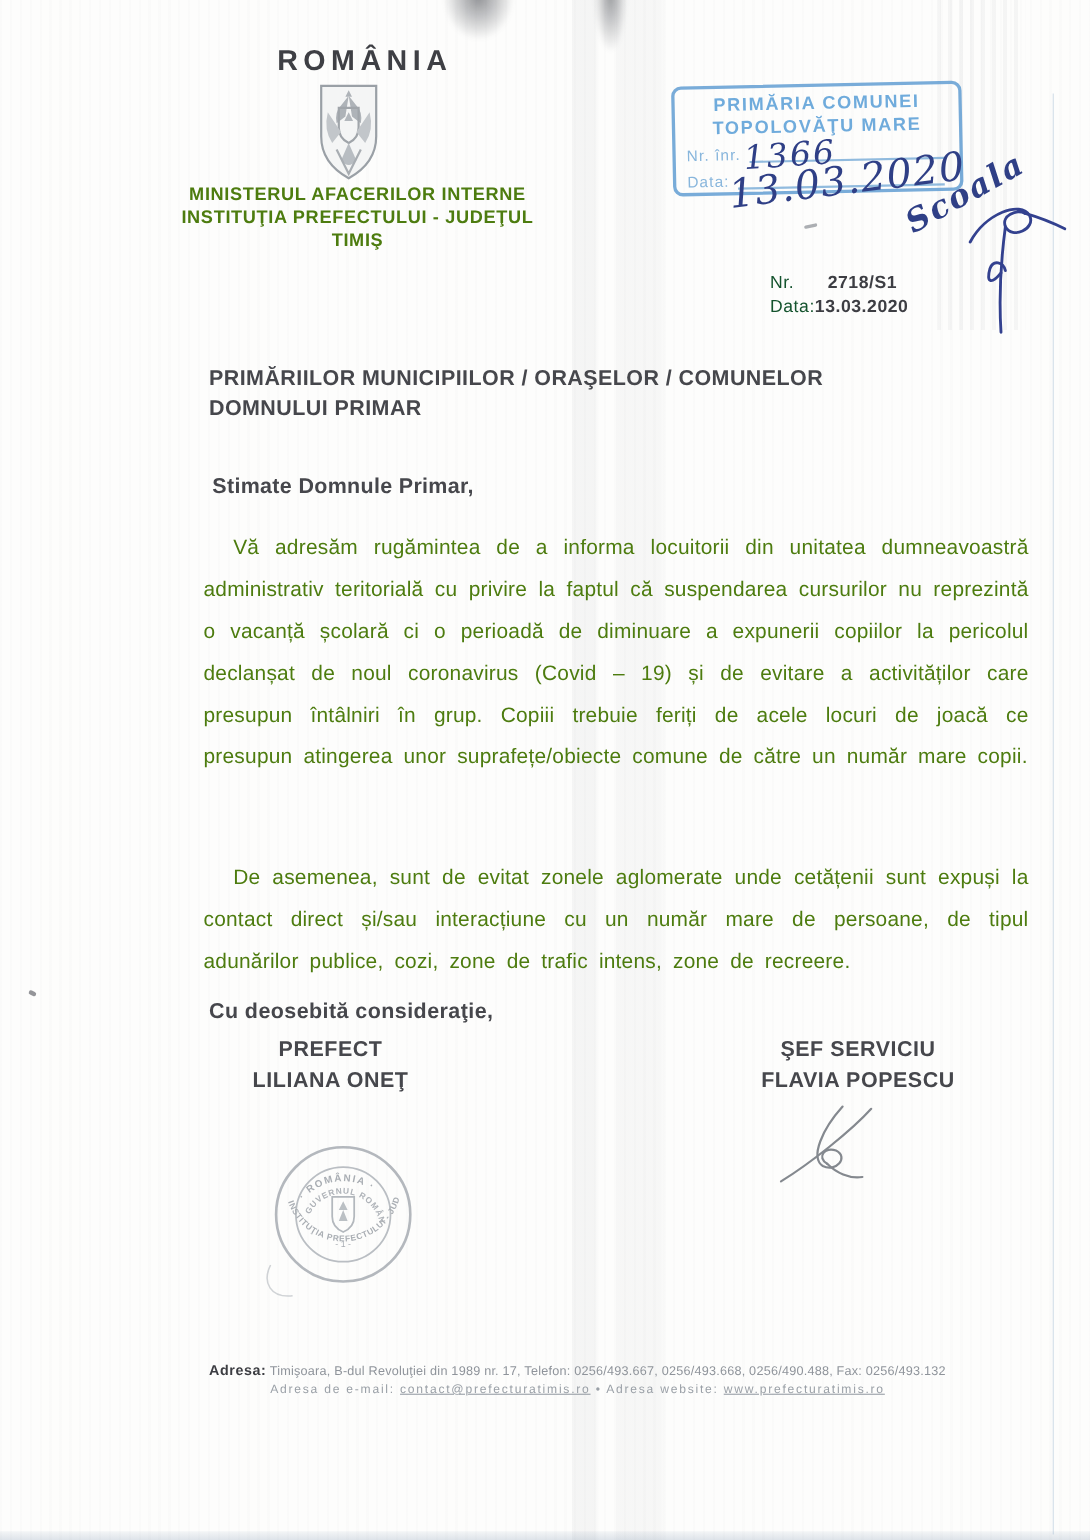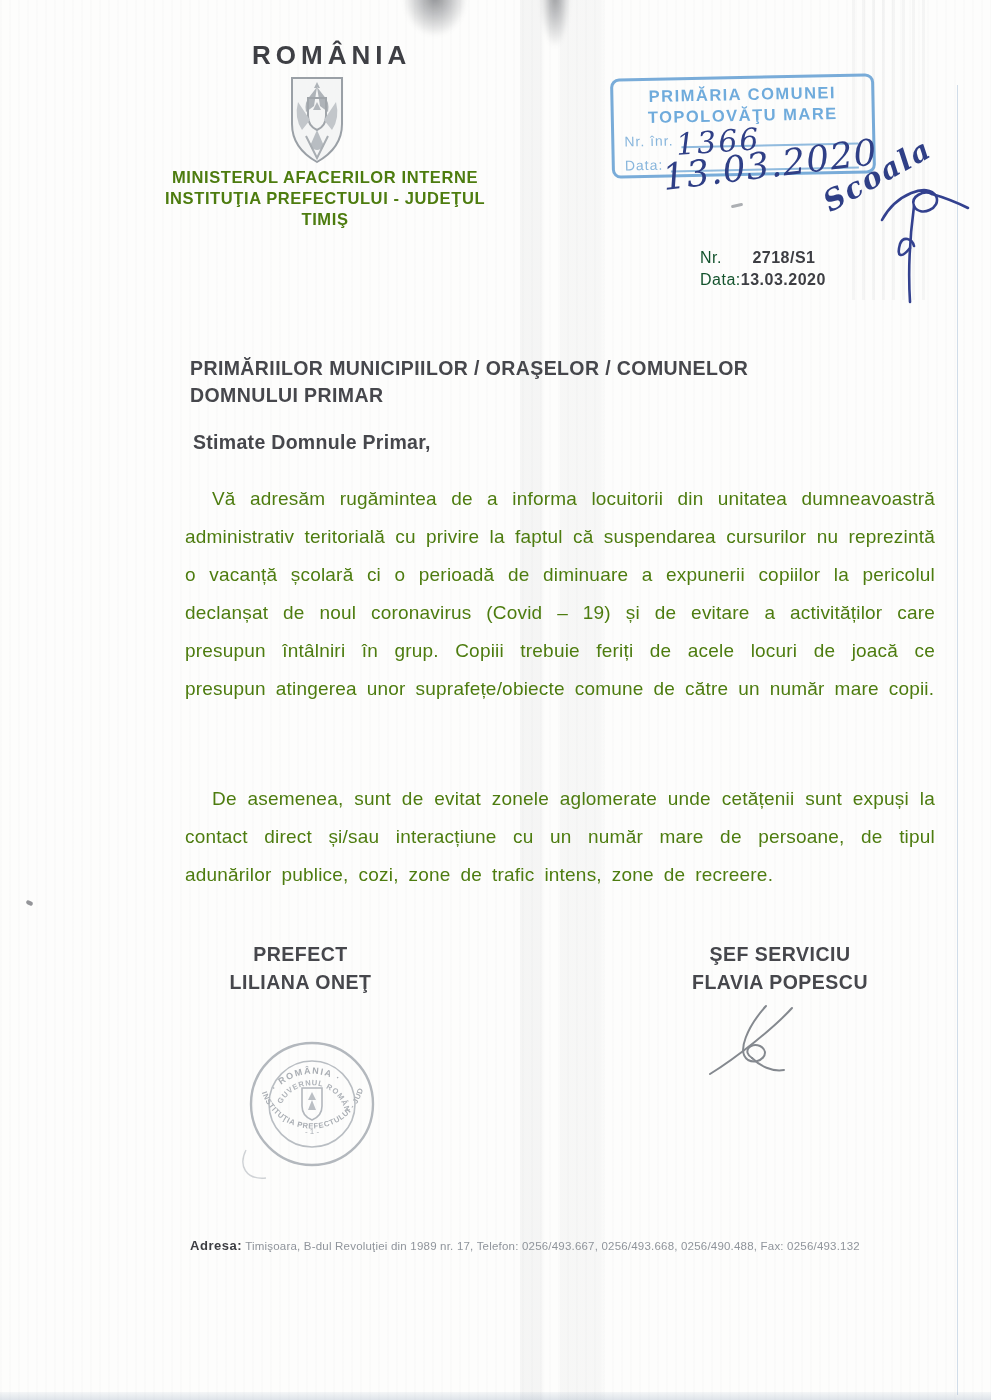--- a/index.html
+++ b/index.html
@@ -63,21 +63,21 @@
 
   
   .ref-block{left:700px;top:247px;font-size:16px;line-height:22px;}
   .ref-label{color:#14532d;letter-spacing:.5px;}
   .ref-value{color:#3d3e43;font-weight:700;letter-spacing:.5px;}
   .ref-row.nr .ref-value{margin-left:26px;}
 
   
   .addressee{
     left:190px;top:331px;width:700px;
-    font-size:19.5px;font-weight:700;letter-spacing:.4px;line-height:27px;color:#46474c;margin-top:24px;
+    font-size:19.5px;font-weight:700;letter-spacing:.4px;line-height:27px;color:#46474c;
   }
   .salutation{left:193px;top:431px;font-size:19.5px;font-weight:700;color:#46474c;letter-spacing:.3px;}
   .para{
     left:185px;width:750px;
     font-size:19px;line-height:38px;color:#4d7c0f;
     text-align:justify;word-spacing:4.5px;text-indent:27px;letter-spacing:.2px;
   }
   .para1{top:480px;}
   .para2{top:780px;}
   .closing{left:190px;top:908px;font-size:19.5px;font-weight:700;color:#46474c;letter-spacing:.4px;}
@@ -181,20 +181,21 @@
   <div class="abs addressee">
     <div>PRIMĂRIILOR MUNICIPIILOR / ORAŞELOR / COMUNELOR</div>
     <div>DOMNULUI PRIMAR</div>
   </div>
 
   <div class="abs salutation">Stimate Domnule Primar,</div>
 
   <div class="abs para para1">Vă adresăm rugămintea de a informa locuitorii din unitatea dumneavoastră administrativ teritorială cu privire la faptul că suspendarea cursurilor nu reprezintă o vacanță școlară ci o perioadă de diminuare a expunerii copiilor la pericolul declanșat de noul coronavirus (Covid – 19) și de evitare a activităților care presupun întâlniri în grup. Copiii trebuie feriți de acele locuri de joacă ce presupun atingerea unor suprafețe/obiecte comune de către un număr mare copii.</div>
   <div class="abs para para2">De asemenea, sunt de evitat zonele aglomerate unde cetățenii sunt expuși la contact direct și/sau interacțiune cu un număr mare de persoane, de tipul adunărilor publice, cozi, zone de trafic intens, zone de recreere.</div>
 
+  <div class="abs closing">Cu deosebită consideraţie,</div>
 
   <div class="abs sig-block sig-left">
     <div>PREFECT</div>
     <div>LILIANA ONEŢ</div>
   </div>
   <div class="abs sig-block sig-right">
     <div>ŞEF SERVICIU</div>
     <div>FLAVIA POPESCU</div>
   </div>
 
@@ -233,15 +234,22 @@
         <path d="M64,58 C72,66 84,72 96,70"></path>
       </g>
     </svg>
   </div>
 
   <div class="abs footer">
     <div class="footer-line1">
       <span class="addr-label">Adresa:</span>
       <span>Timişoara, B-dul Revoluţiei din 1989 nr. 17, Telefon: 0256/493.667, 0256/493.668, 0256/490.488, Fax: 0256/493.132</span>
     </div>
+    <div class="footer-line2">
+      <span>Adresa de e-mail:</span>
+      <span class="footer-link">contact@prefecturatimis.ro</span>
+      <span>•</span>
+      <span>Adresa website:</span>
+      <span class="footer-link">www.prefecturatimis.ro</span>
+    </div>
   </div>
 
 </div>
 
 </body></html>

